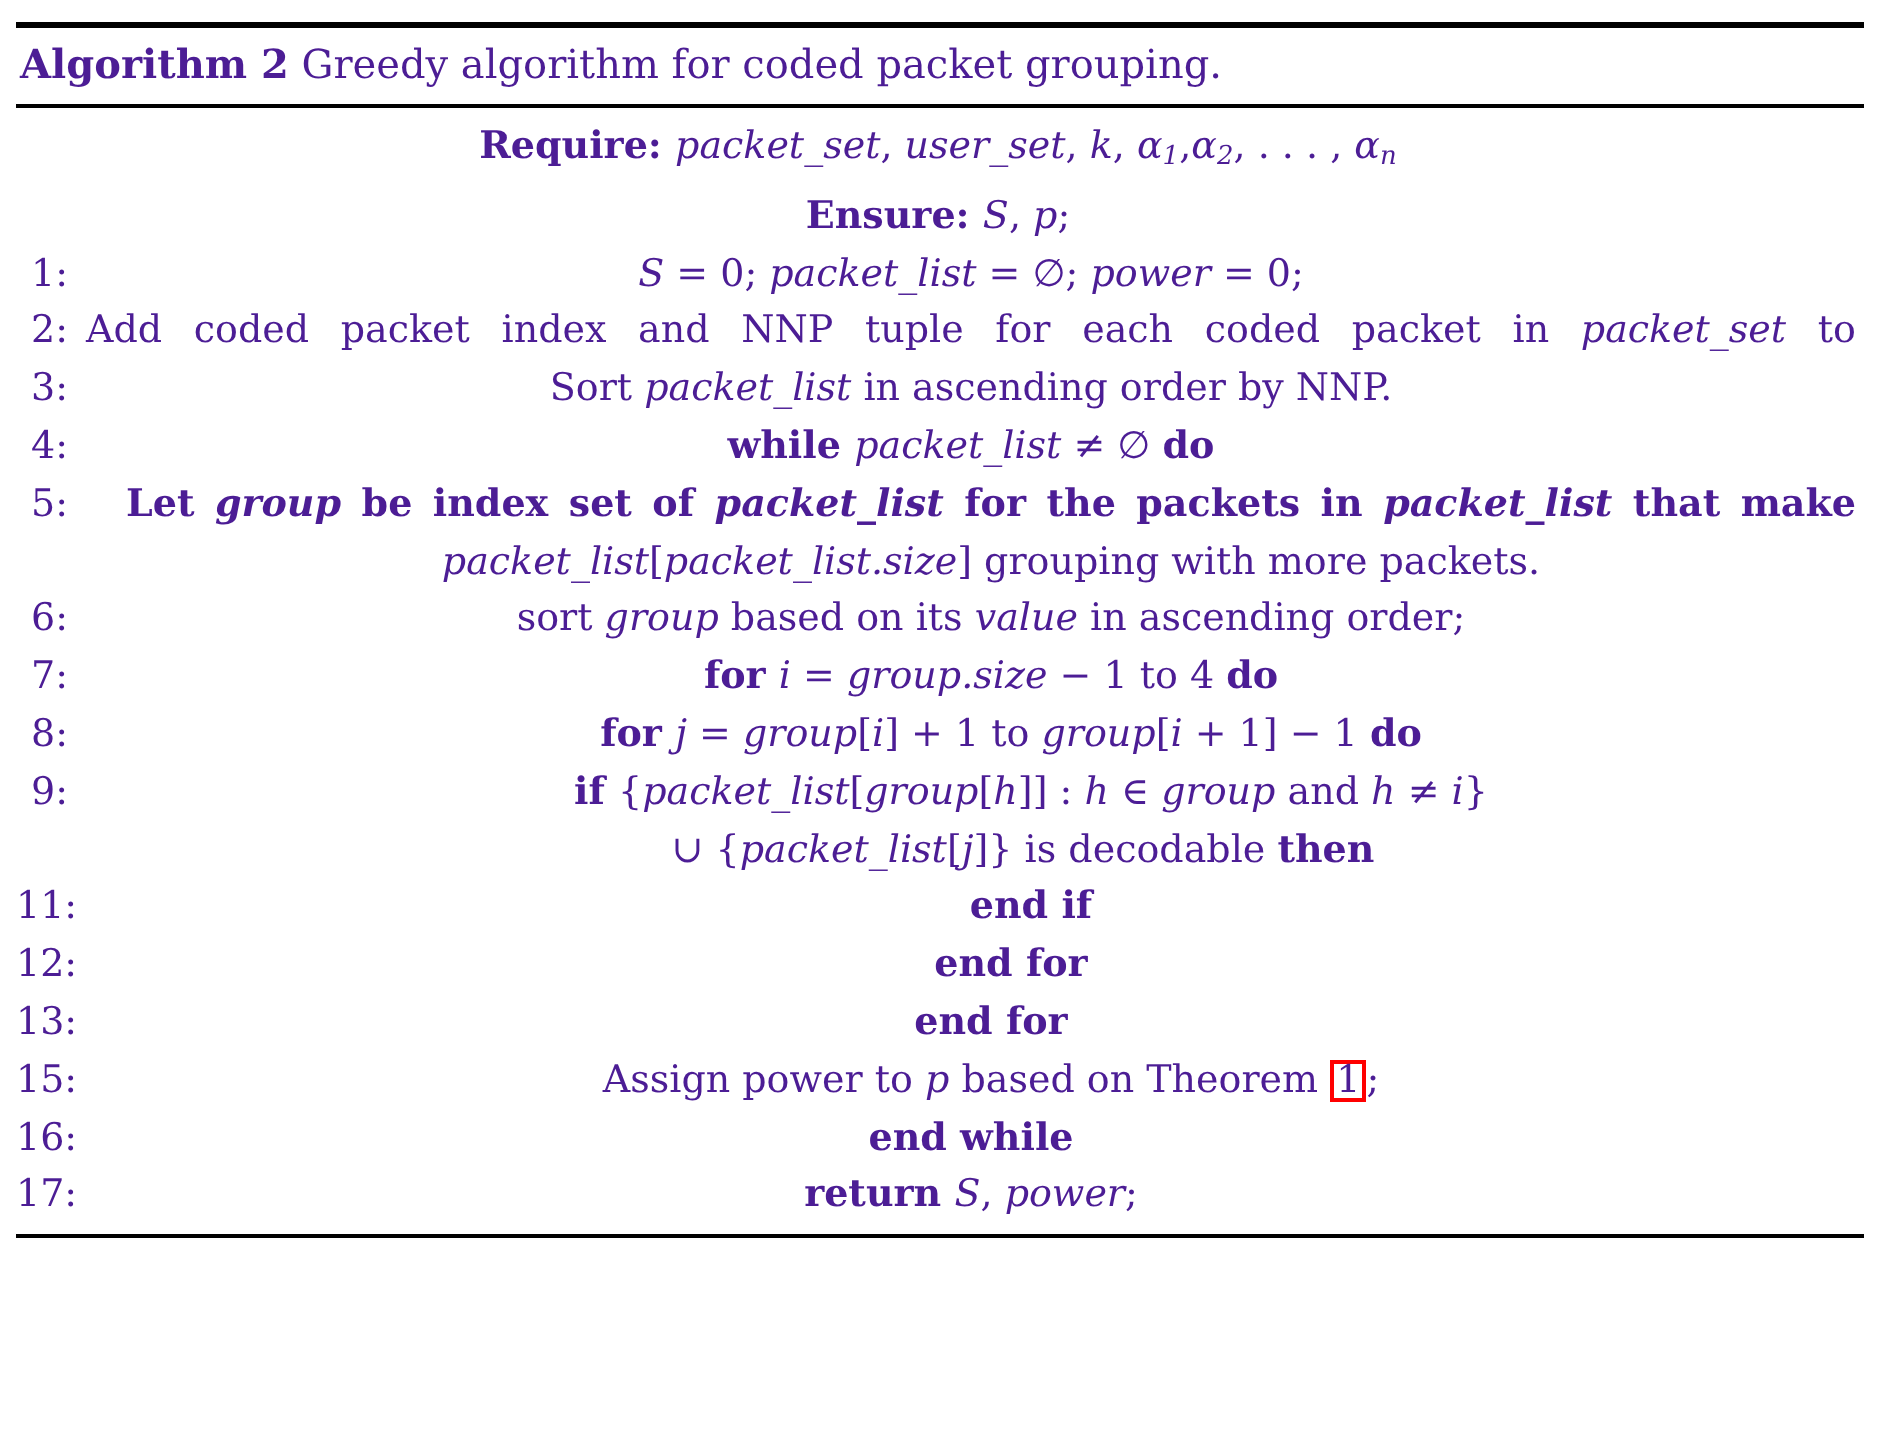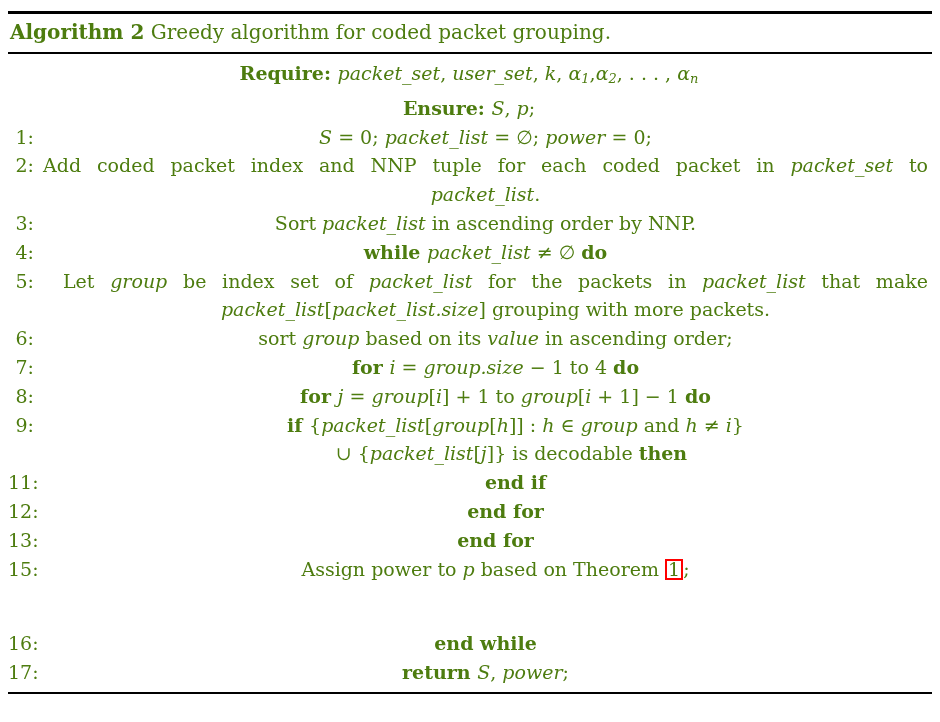--- a/index.html
+++ b/index.html
@@ -5,21 +5,21 @@
   html, body {
     margin: 0;
     padding: 0;
     background: #ffffff;
   }
   .page {
     position: relative;
     width: 940px;
     height: 722px;
     background: #ffffff;
-    color: #4d7c0f;
+    color: #4c1d95;
     font-family: "DejaVu Serif", "Liberation Serif", serif;
     overflow: hidden;
     box-sizing: border-box;
   }
   .algo {
     margin: 11px 8px 0 8px;
   }
   .rule {
     background: #000000;
     width: 100%;
@@ -96,34 +96,30 @@
         </div>
         <div class="row">
           <span class="num">1:</span>
           <span class="content" style="padding-left: 0px;"><span class="i">S</span><span class="r"> = 0; </span><span class="i">packet_list</span><span class="r"> = ∅; </span><span class="i">power</span><span class="r"> = 0;</span></span>
         </div>
         <div class="row j">
           <span class="num">2:</span>
           <span class="content" style="padding-left: 0px;"><span class="r">Add coded packet index and NNP tuple for each coded packet in </span><span class="i">packet_set</span><span class="r"> to</span></span>
         </div>
         <div class="row">
-          <span class="num"></span>
-          <span class="content" style="padding-left: 0px;"><span class="i">packet_list</span><span class="r">.</span></span>
-        </div>
-        <div class="row">
           <span class="num">3:</span>
           <span class="content" style="padding-left: 0px;"><span class="r">Sort </span><span class="i">packet_list</span><span class="r"> in ascending order by NNP.</span></span>
         </div>
         <div class="row">
           <span class="num">4:</span>
           <span class="content" style="padding-left: 0px;"><span class="b">while </span><span class="i">packet_list</span><span class="r"> ≠ ∅ </span><span class="b">do</span></span>
         </div>
         <div class="row j">
           <span class="num">5:</span>
-          <span class="content" style="padding-left: 20px;"><span class="r">Let </span><span class="i">group</span><span class="r"> be index set of </span><span class="i">packet_list</span><span class="r"> for the packets in </span><span class="i">packet_list</span><span class="r"> that make</span></span>
+          <span class="content" style="padding-left: 20px; font-weight: bold;"><span class="r">Let </span><span class="i">group</span><span class="r"> be index set of </span><span class="i">packet_list</span><span class="r"> for the packets in </span><span class="i">packet_list</span><span class="r"> that make</span></span>
         </div>
         <div class="row">
           <span class="num"></span>
           <span class="content" style="padding-left: 20px;"><span class="i">packet_list</span><span class="r">[</span><span class="i">packet_list.size</span><span class="r">] grouping with more packets.</span></span>
         </div>
         <div class="row">
           <span class="num">6:</span>
           <span class="content" style="padding-left: 20px;"><span class="r">sort </span><span class="i">group</span><span class="r"> based on its </span><span class="i">value</span><span class="r"> in ascending order;</span></span>
         </div>
         <div class="row">
@@ -153,21 +149,21 @@
         <div class="row">
           <span class="num">13:</span>
           <span class="content" style="padding-left: 20px;"><span class="b">end for</span></span>
         </div>
         <div class="row">
           <span class="num">15:</span>
           <span class="content" style="padding-left: 20px;"><span class="r">Assign power to </span><span class="i">p</span><span class="r"> based on Theorem </span><span class="x">1</span><span class="r">;</span></span>
         </div>
         <div class="row">
           <span class="num">16:</span>
-          <span class="content" style="padding-left: 0px; margin-top: 46px;"><span class="b">end while</span></span>
+          <span class="content" style="padding-left: 0px;"><span class="b">end while</span></span>
         </div>
         <div class="row">
           <span class="num">17:</span>
           <span class="content" style="padding-left: 0px;"><span class="b">return </span><span class="r"> </span><span class="i">S</span><span class="r">, </span><span class="i">power</span><span class="r">;</span></span>
         </div>
       </div>
     <div class="rule rule-bottom"></div>
   </div>
 </div>
 

